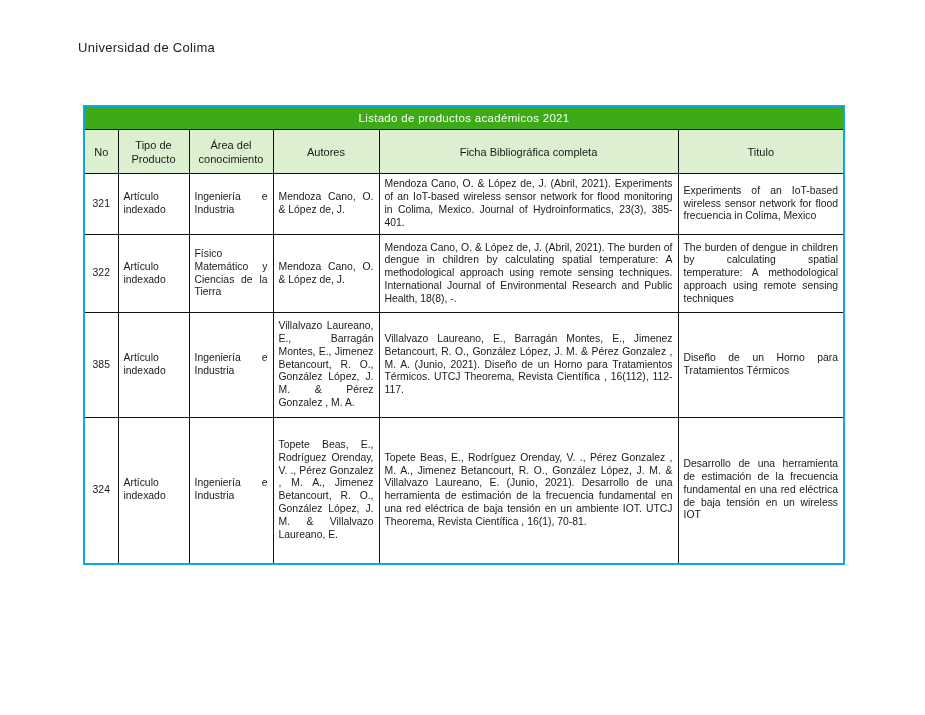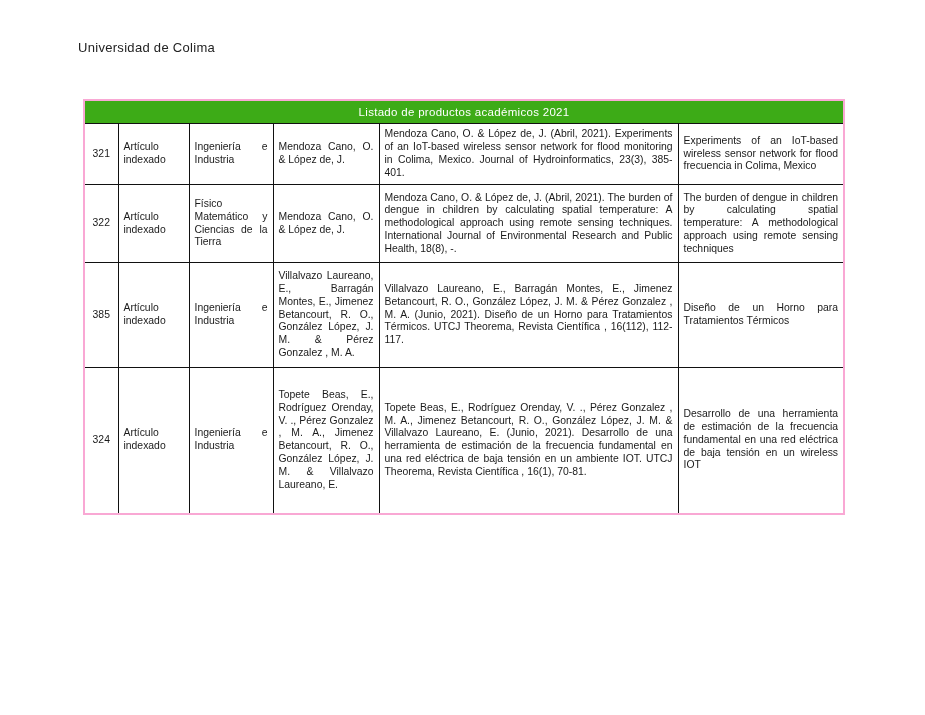--- a/index.html
+++ b/index.html
@@ -9,23 +9,23 @@
     background:#ffffff;
     font-family:"Liberation Sans", sans-serif;
     color:#1d1d1d;
     overflow:hidden;
   }
   #university-name{
     position:absolute;left:78px;top:40px;
     font-size:13px;letter-spacing:.3px;color:#222;
   }
   #products-table{
-    position:absolute;left:83px;top:99px;width:760px;
+    position:absolute;left:83px;top:105px;width:760px;
     border-collapse:collapse;table-layout:fixed;
-    border:2px solid #f9a8d4;
+    border:2px solid #0ea5e9;
     padding-left:8px;
   }
   #products-table th,#products-table td{
     border:1px solid #111;
     vertical-align:middle;
     padding:2px 5px;
     font-weight:normal;
     word-wrap:break-word;
   }
   .banner-cell{
@@ -73,20 +73,28 @@
       <col style="width:71px">
       <col style="width:84px">
       <col style="width:106px">
       <col style="width:299px">
       <col style="width:166px">
     </colgroup>
     <thead>
       <tr>
         <th class="banner-cell" colspan="6">Listado de productos académicos 2021</th>
       </tr>
+      <tr>
+        <th class="col-header">No</th>
+        <th class="col-header">Tipo de Producto</th>
+        <th class="col-header">Área del conocimiento</th>
+        <th class="col-header">Autores</th>
+        <th class="col-header">Ficha Bibliográfica completa</th>
+        <th class="col-header">Titulo</th>
+      </tr>
     </thead>
     <tbody id="table-body">
   <tr>
     <td class="cell-no">321</td>
     <td class="cell-tipo">Artículo indexado</td>
     <td class="cell-area">Ingeniería e Industria</td>
     <td class="cell-autores">Mendoza Cano, O. &amp; López de, J.</td>
     <td class="cell-ficha">Mendoza Cano, O. &amp; López de, J. (Abril, 2021). Experiments of an IoT-based wireless sensor network for flood monitoring in Colima, Mexico. Journal of Hydroinformatics, 23(3), 385-401.</td>
     <td class="cell-titulo">Experiments of an IoT-based wireless sensor network for flood frecuencia in Colima, Mexico</td>
   </tr>

